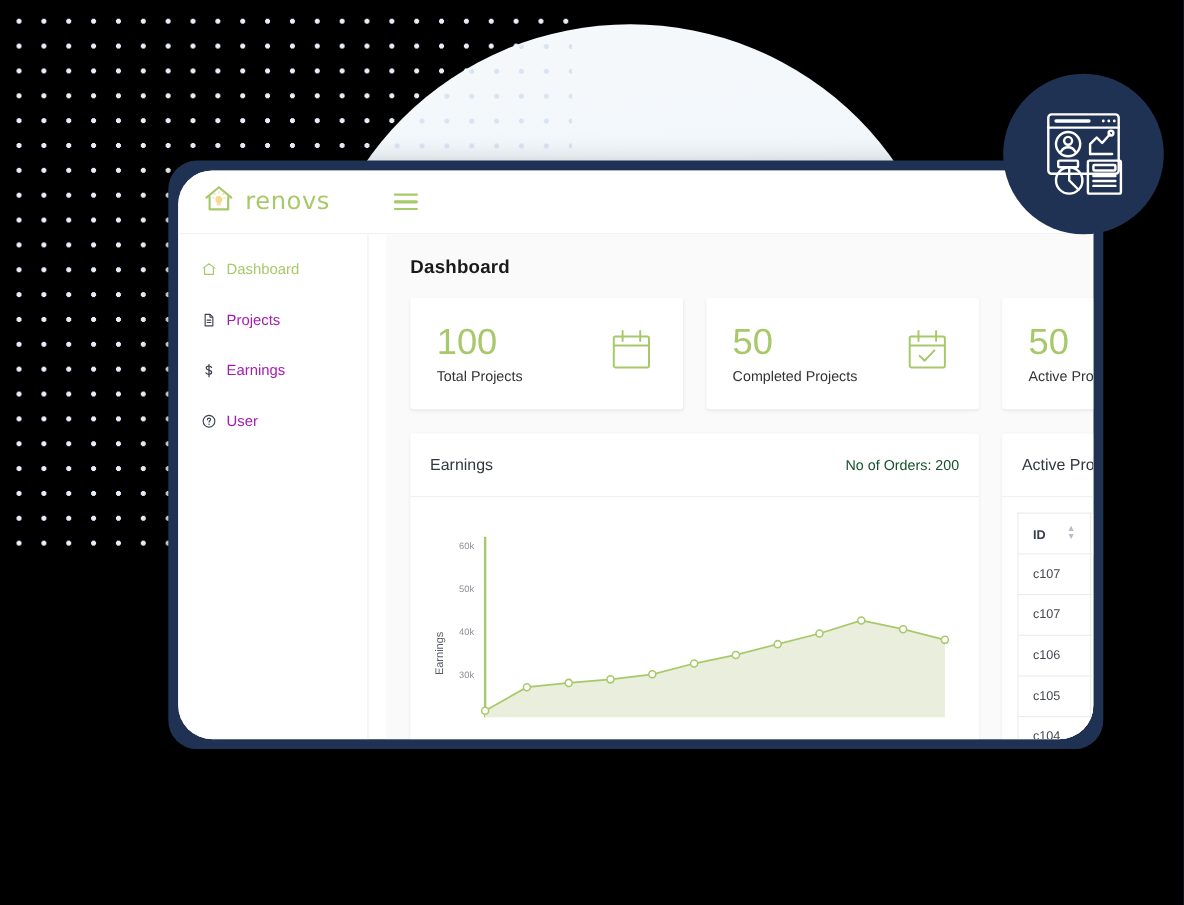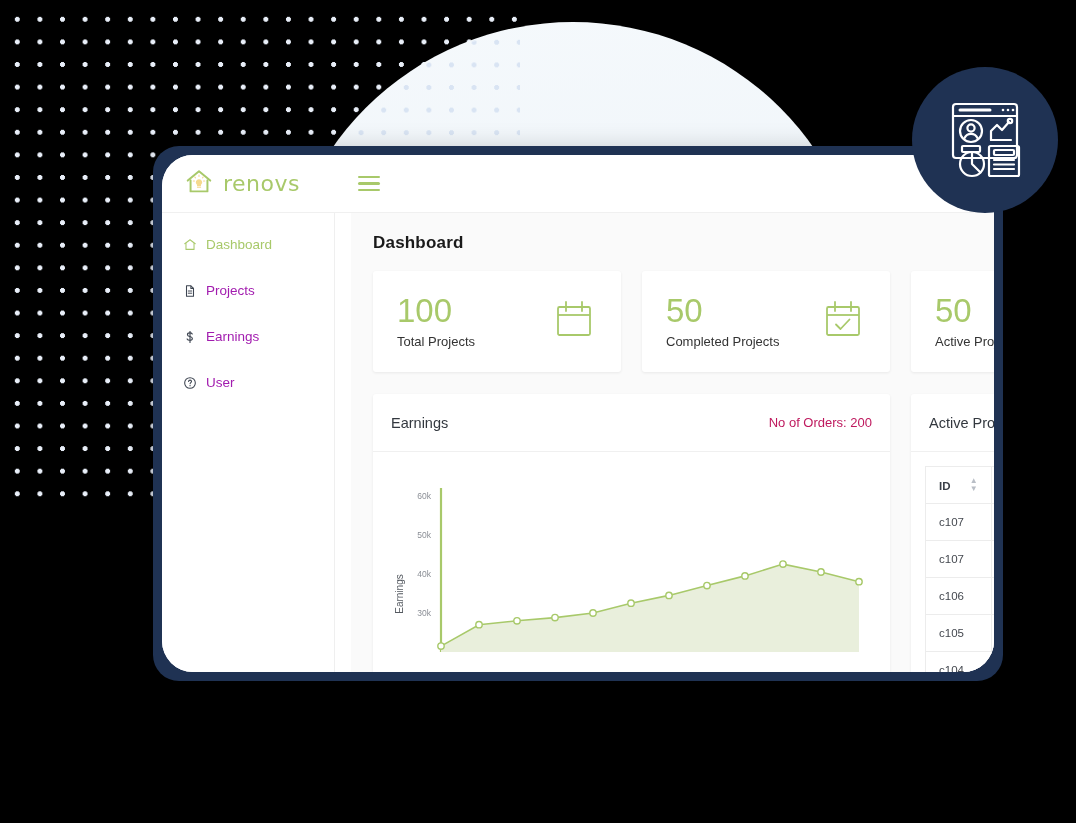--- a/index.html
+++ b/index.html
@@ -100,21 +100,21 @@
   
   #panel-row { display:flex; gap:21px; }
   .panel { background:#fff; border-radius:3px; box-shadow:0 1px 3px rgba(0,0,0,.07); }
   #earnings-panel { width:517px; flex:0 0 517px; height:300px; }
   #projects-panel { width:260px; flex:0 0 260px; height:300px; }
   .panel-head {
     height:58px; display:flex; align-items:center; justify-content:space-between;
     padding:0 18px; border-bottom:1px solid #f0f0f0;
   }
   .panel-head .ttl { font-size:14.5px; color:#33383f;}
-  .panel-head .meta { font-size:13px; color:#be185d;}
+  .panel-head .meta { font-size:13px; color:#14532d;}
 
   
   #chart-wrap { padding:14px 10px 0 6px; }
   .axis-tick { font-size:8.5px; fill:#8b8f96; font-family:"Liberation Sans", sans-serif;}
   .axis-title { font-size:10px; fill:#555a61; font-family:"Liberation Sans", sans-serif;}
 
   
   #tbl-wrap { padding:14px 0 0 14px;}
   table { border-collapse:collapse; font-size:11.5px; color:#44484f; }
   th, td { border:1px solid #ececec; padding:0 13px; height:37px; text-align:left; white-space:nowrap;}

